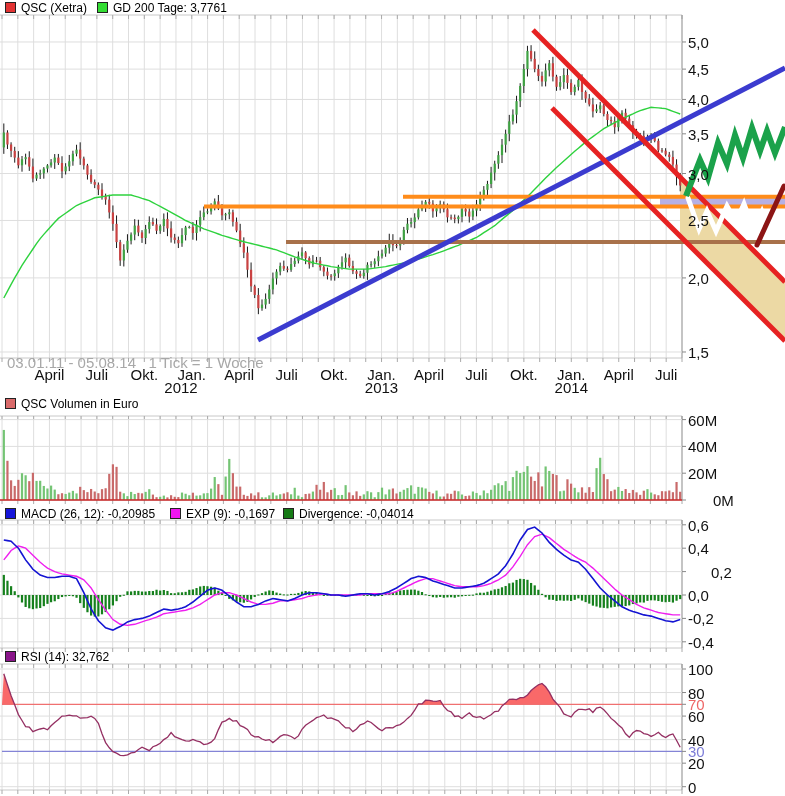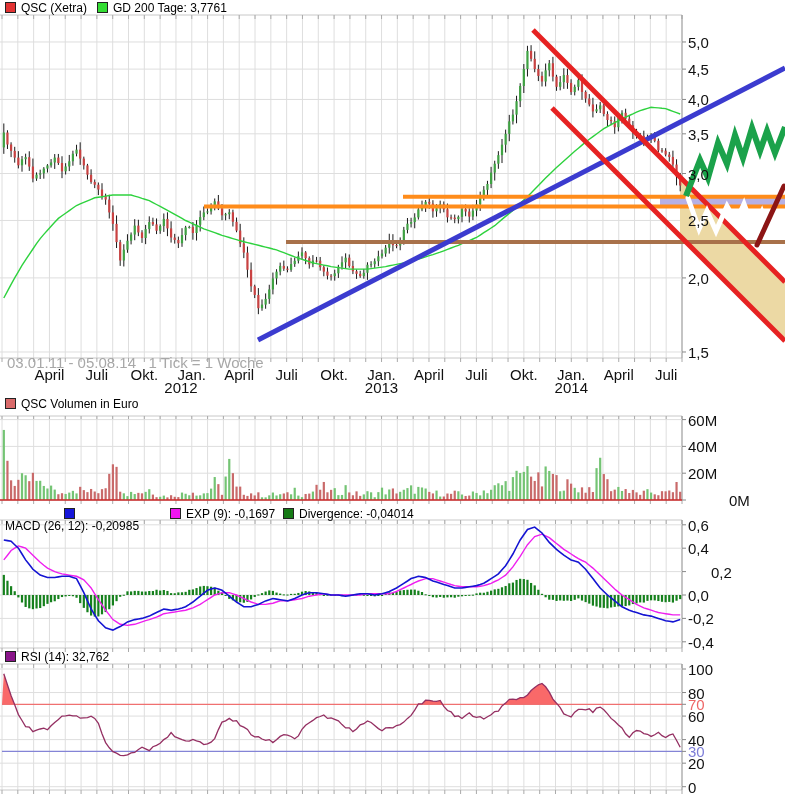--- a/index.html
+++ b/index.html
@@ -1423,32 +1423,32 @@
         <i class="sq" style="background: rgb(226, 51, 51);"></i>
         <span>QSC (Xetra)</span>
       </div>
       <div class="legend-item" style="left: 97px; top: 2px;">
         <i class="sq" style="background: rgb(51, 221, 51);"></i>
         <span>GD 200 Tage: 3,7761</span>
       </div>
       <span class="lbl ylbl" style="left: 688px; top: 419.6px;">60M</span>
       <span class="lbl ylbl" style="left: 688px; top: 446.4px;">40M</span>
       <span class="lbl ylbl" style="left: 688px; top: 473.2px;">20M</span>
-      <span class="lbl ylbl" style="left: 688px; top: 500px; padding-left: 41px;">0M</span>
+      <span class="lbl ylbl" style="left: 672px; top: 500px; padding-left: 41px;">0M</span>
       <div class="legend-item" style="left: 5px; top: 398px;">
         <i class="sq" style="background: rgb(217, 106, 106);"></i>
         <span>QSC Volumen in Euro</span>
       </div>
       <span class="lbl ylbl" style="left: 688px; top: 524.8px;">0,6</span>
       <span class="lbl ylbl" style="left: 688px; top: 548.2px;">0,4</span>
       <span class="lbl ylbl" style="left: 688px; top: 571.6px; padding-left: 23px;">0,2</span>
       <span class="lbl ylbl" style="left: 688px; top: 595px;">0,0</span>
       <span class="lbl ylbl" style="left: 688px; top: 618.4px;">-0,2</span>
       <span class="lbl ylbl" style="left: 688px; top: 641.8px;">-0,4</span>
-      <div class="legend-item" style="left: 5px; top: 508px; flex-direction: column;">
+      <div class="legend-item" style="left: 5px; top: 508px;">
         <i class="sq" style="background: rgb(21, 21, 217);"></i>
         <span>MACD (26, 12): -0,20985</span>
       </div>
       <div class="legend-item" style="left: 170px; top: 508px;">
         <i class="sq" style="background: rgb(240, 21, 240);"></i>
         <span>EXP (9): -0,1697</span>
       </div>
       <div class="legend-item" style="left: 283px; top: 508px;">
         <i class="sq" style="background: rgb(21, 122, 21);"></i>
         <span>Divergence: -0,04014</span>

